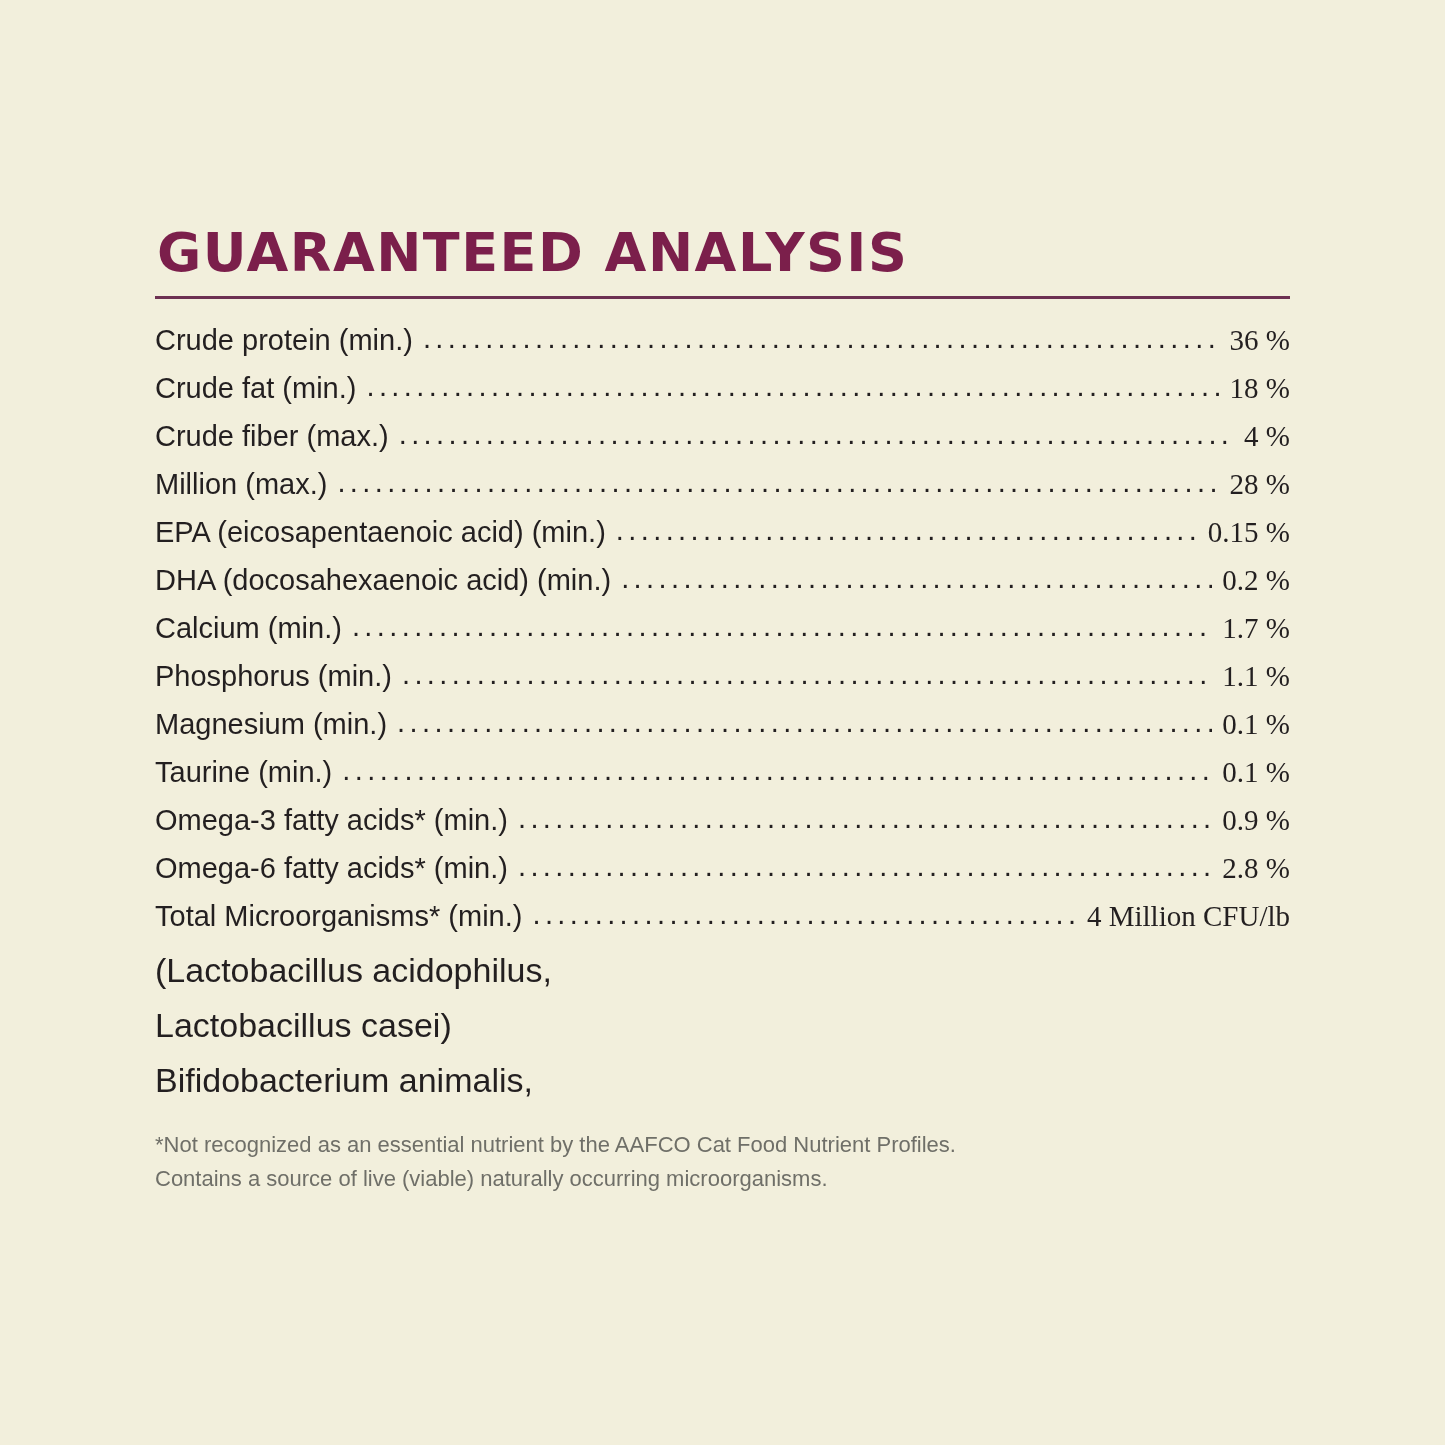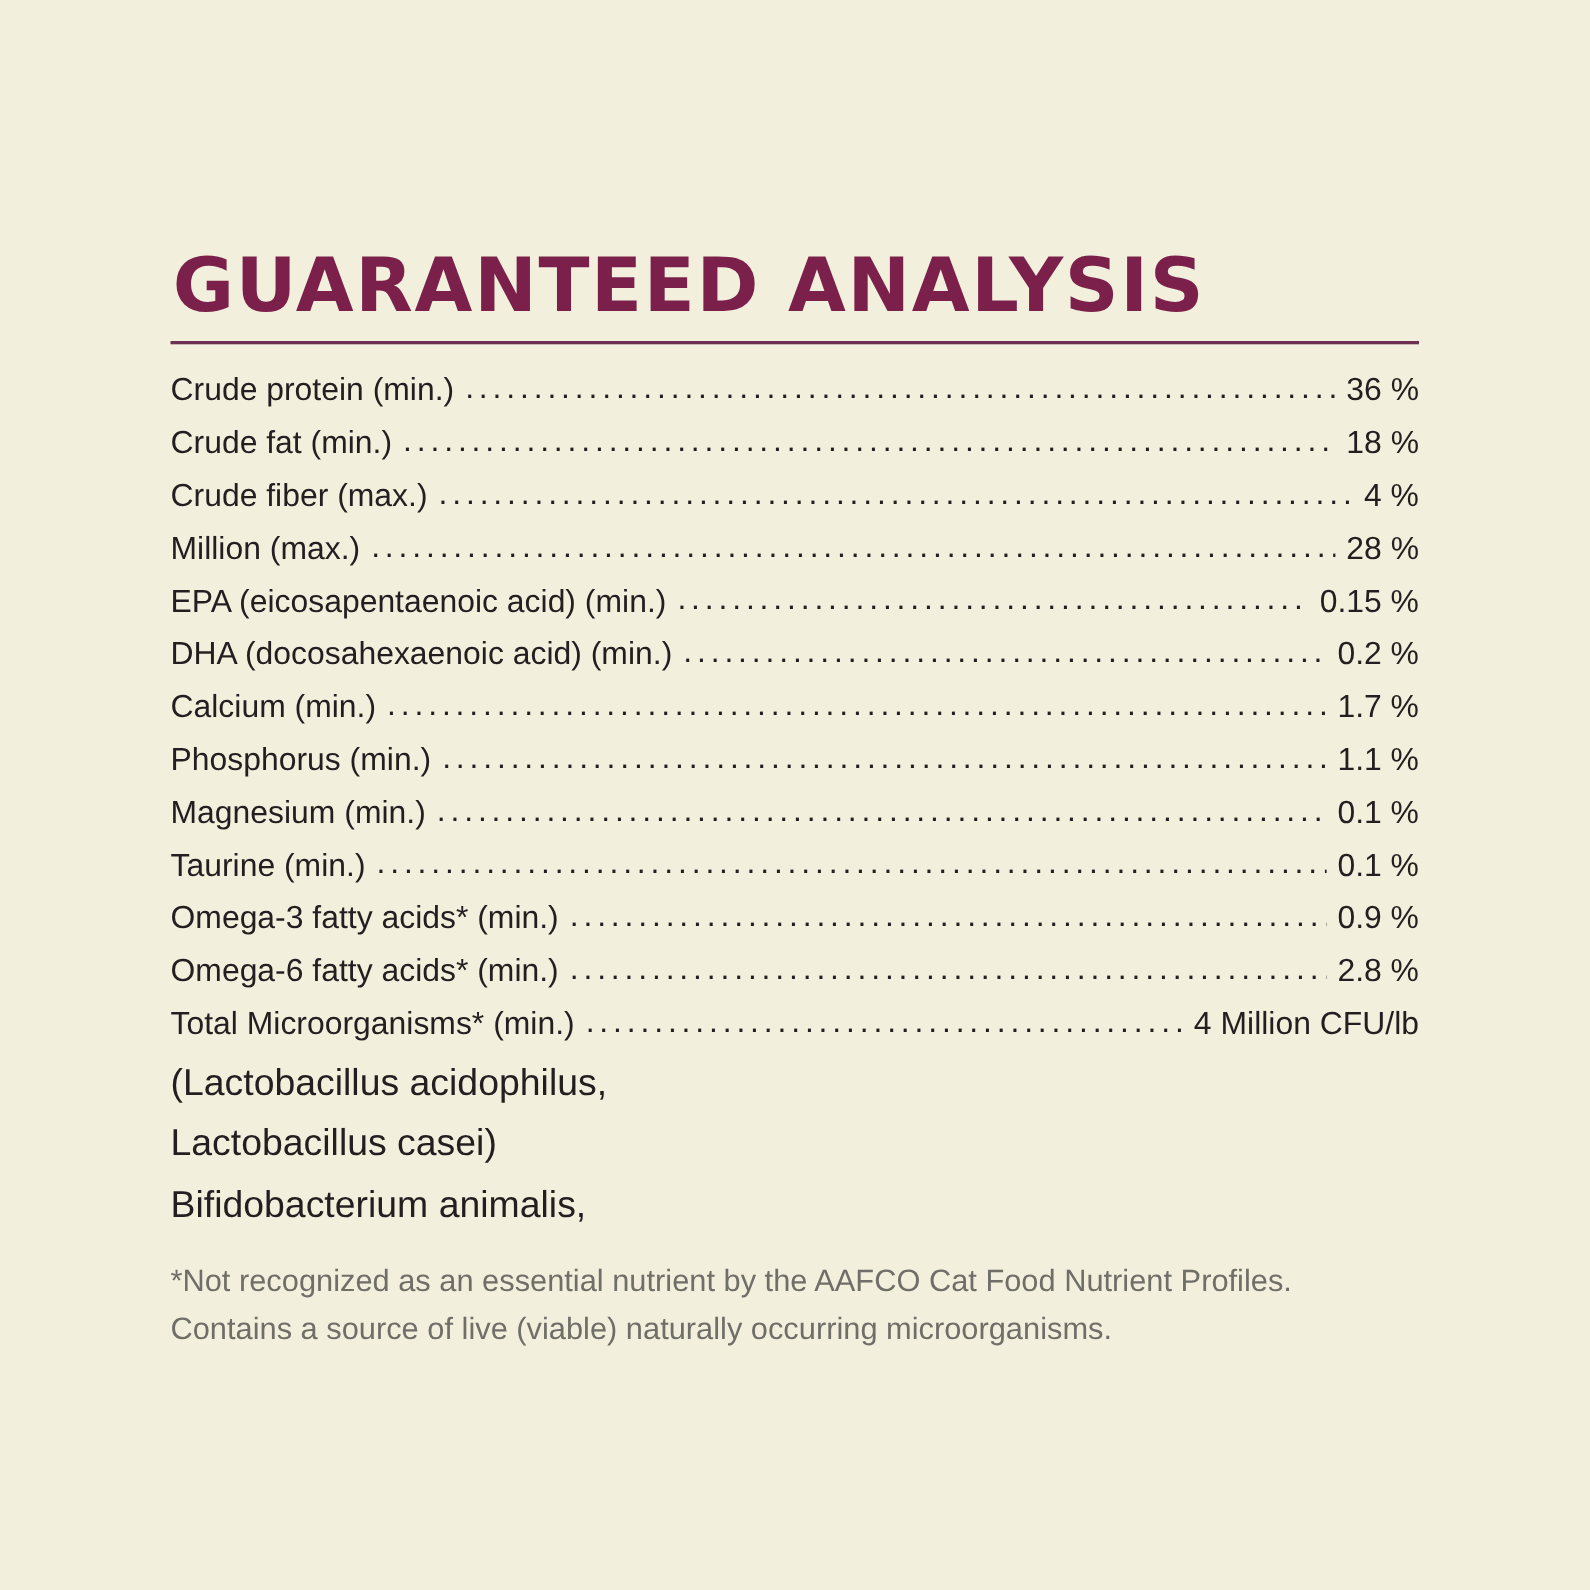--- a/index.html
+++ b/index.html
@@ -15,21 +15,21 @@
   }
   .panel {
     position: absolute;
     left: 155px;
     top: 225px;
     width: 1135px;
   }
   .ga-title {
     font-family: "DejaVu Sans", sans-serif;
     font-weight: bold;
-    font-size: 68px;
+    font-size: 54px;
     letter-spacing: 1.5px;
     color: #7b1f4b;
     text-transform: uppercase;
     line-height: 1.05;
     margin: 0 0 14px 2px;
   }
   .title-rule {
     height: 3px;
     background: #6d3152;
     width: 100%;
@@ -59,31 +59,32 @@
     letter-spacing: 4.4px;
     font-size: 29px;
     margin: 0 4px;
     position: relative;
     top: -2px;
   }
   .row .value {
     flex: 0 0 auto;
     padding-left: 6px;
     text-align: right;
+    font-family: Liberation Serif, serif;
   }
   .continuation {
     font-size: 34px;
     color: #231f20;
     line-height: 1.62;
     margin-top: 2px;
   }
   .footnotes {
     margin-top: 20px;
     color: #6f6f68;
-    font-size: 28px;
+    font-size: 22px;
     line-height: 1.55;
   }
 </style>
 </head>
 <body>
 
 <div class="panel">
 
   <h1 class="ga-title">GUARANTEED ANALYSIS</h1>
   <div class="title-rule"></div>

